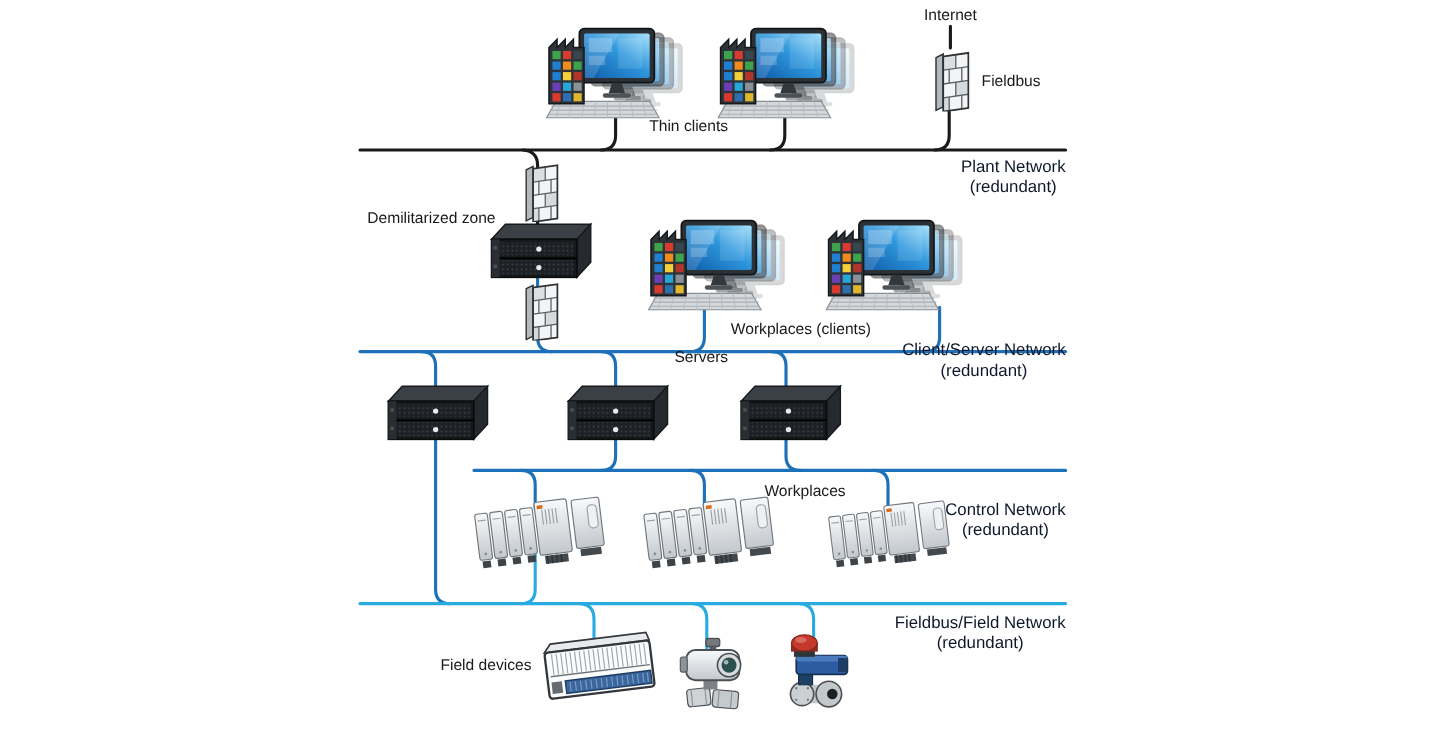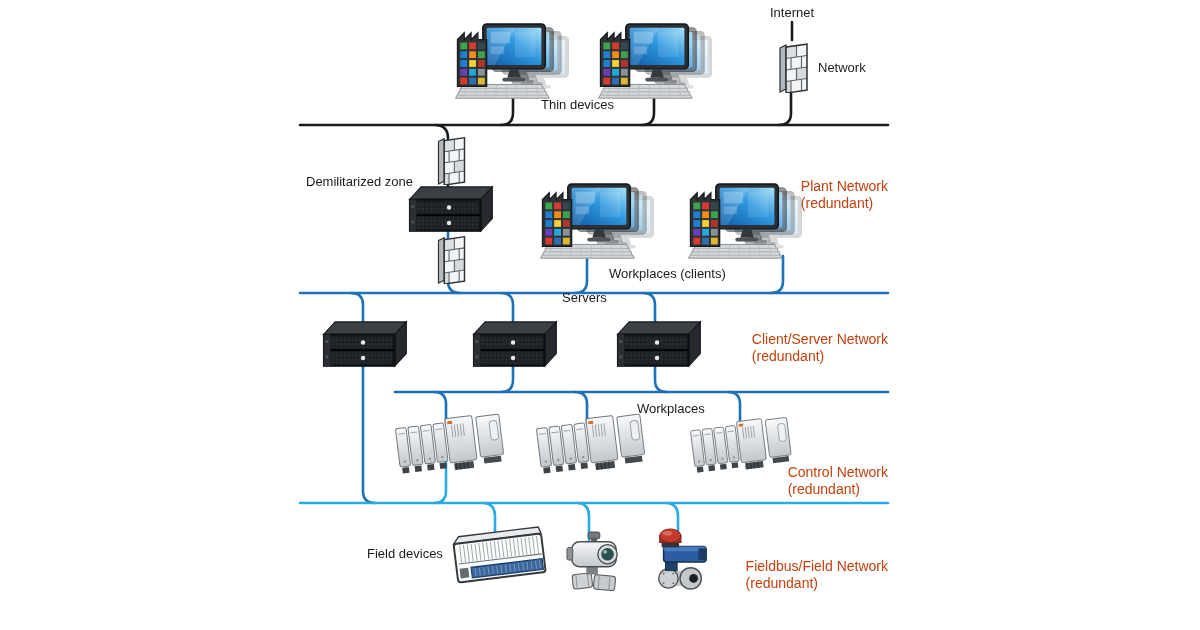--- a/index.html
+++ b/index.html
@@ -1,21 +1,21 @@
 <!DOCTYPE html>
 <html><head>
 <meta charset="utf-8">
 <style>
   html,body{margin:0;padding:0;background:#ffffff;}
   #stage{position:relative;width:1200px;height:630px;background:#ffffff;overflow:hidden;
          font-family:Liberation Sans, sans-serif;color:#1a1a1a;}
   #wires{position:absolute;left:0;top:0;width:1200px;height:630px;}
   .icon{position:absolute;}
   .lbl{position:absolute;font-size:13px;color:#1a1a1a;white-space:nowrap;}
-  .netlabel{position:absolute;text-align:left;font-size:14px;line-height:17px;color:#c2410c;white-space:nowrap;margin-top:48px;}
+  .netlabel{position:absolute;text-align:center;font-size:14px;line-height:17px;color:#0f172a;white-space:nowrap;}
   .tilt{transform:rotate(-7deg);}
 </style>
 </head>
 <body>
 
 <div id="stage">
 
   <svg width="0" height="0" style="position:absolute" aria-hidden="true">
     <defs>
       <linearGradient id="g-scr" x1="0" y1="1" x2="1" y2="0">
@@ -261,22 +261,22 @@
       <use href="#sym-io"></use>
     </svg>
   <svg class="icon" style="left:565px;top:531px" width="58" height="62">
       <use href="#sym-transmitter"></use>
     </svg>
   <svg class="icon" style="left:650px;top:527px" width="62" height="64">
       <use href="#sym-valve"></use>
     </svg>
 
   <div class="lbl" style="left:762px;top:5px;width:60px;text-align:center">Internet</div>
-  <div class="lbl" style="left:818px;top:60px">Network</div>
-  <div class="lbl" style="left:541px;top:97px">Thin devices</div>
+  <div class="lbl" style="left:818px;top:60px">Fieldbus</div>
+  <div class="lbl" style="left:541px;top:97px">Thin clients</div>
   <div class="lbl" style="left:306px;top:174px">Demilitarized zone</div>
   <div class="lbl" style="left:609px;top:266px">Workplaces (clients)</div>
   <div class="lbl" style="left:562px;top:290px">Servers</div>
   <div class="lbl" style="left:637px;top:401px">Workplaces</div>
   <div class="lbl" style="left:367px;top:546px">Field devices</div>
 
   <div class="netlabel" style="right:312px;top:130px">
     <div>Plant Network</div>
     <div>(redundant)</div>
   </div>

